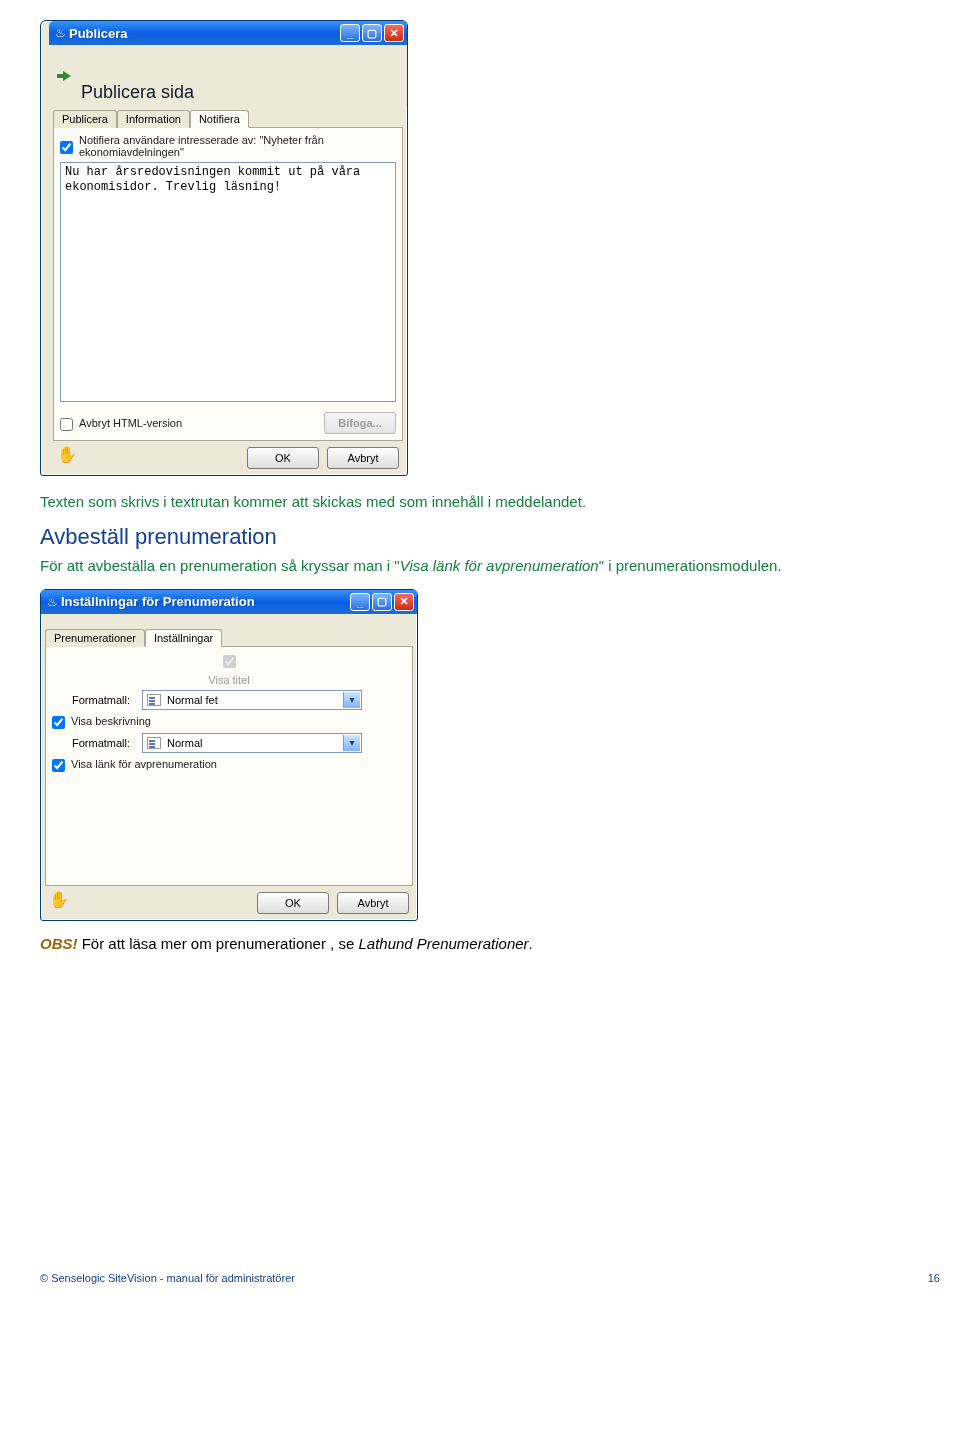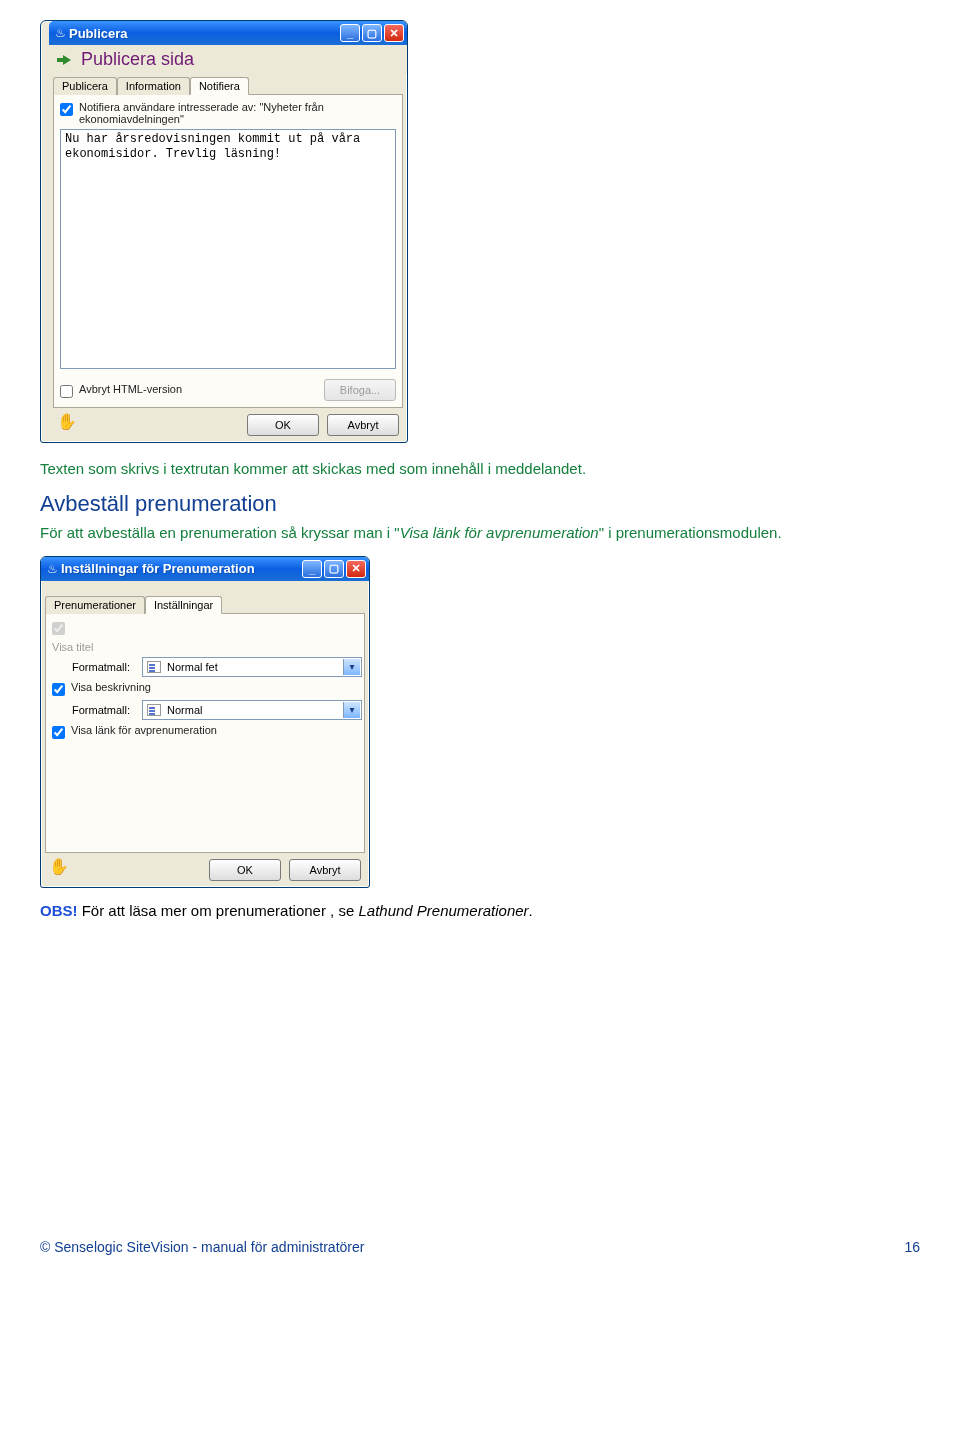--- a/index.html
+++ b/index.html
@@ -10,53 +10,53 @@
   
   .win { border:1px solid #003c74; border-radius:6px 6px 3px 3px; background:#ece9d8; box-shadow:0 0 0 1px #fff inset; }
   .titlebar { height:24px; background:linear-gradient(180deg,#3a93ff 0%,#0b5fe1 50%,#1a6ed5 100%); color:#fff; display:flex; align-items:center; padding:0 3px 0 6px; border-radius:5px 5px 0 0; font-size:13px; font-family:Tahoma,Verdana,sans-serif; }
   .titlebar .title-text { flex:1 1 auto; font-weight:bold; text-shadow:1px 1px 0 rgba(0,0,0,.2); }
   .winbtns { display:flex; gap:2px; }
   .winbtn { width:20px; height:18px; border:1px solid #fff; border-radius:3px; display:flex; align-items:center; justify-content:center; font-size:11px; color:#fff; font-weight:bold; }
   .winbtn.min, .winbtn.max { background:linear-gradient(180deg,#7fb6ff,#2a6fdf); }
   .winbtn.close { background:linear-gradient(180deg,#f56a5f,#d1290f); }
 
   .subheader { display:flex; align-items:center; gap:6px; padding:4px 8px; background:#ece9d8; }
-  .subheader .sub-title { font-size:18px; color:#701a75; font-family:Tahoma,Verdana,sans-serif; }
+  .subheader .sub-title { font-size:18px; color:#0f172a; font-family:Tahoma,Verdana,sans-serif;margin-top:33px; }
 
   .tabs { display:flex; gap:0; padding:0 4px; margin-top:2px; }
   .tab { font-size:11px; background:#ece9d8; border:1px solid #aca899; border-bottom:none; padding:2px 8px; border-radius:3px 3px 0 0; position:relative; top:1px; font-family:Tahoma,Verdana,sans-serif; }
   .tab.active { background:#fdfcf7; z-index:2; border-bottom:1px solid #fdfcf7; }
 
   .pane { border:1px solid #aca899; background:#fdfcf7; margin:0 4px; padding:6px; }
 
-  .checkbox-row { display:flex; align-items:flex-start; gap:6px; font-size:11px; color:#222; font-family:Tahoma,Verdana,sans-serif;}
+  .checkbox-row { display:flex; align-items:center; gap:6px; font-size:11px; color:#222; font-family:Tahoma,Verdana,sans-serif;}
   .checkbox-row input[type=checkbox] { margin-top:2px; }
   .checkbox-row.disabled { color:#9b9b9b;flex-direction:column; }
 
   .textarea { width:100%; height:240px; border:1px solid #7f9db9; background:#fff; font-family:"Courier New",monospace; font-size:12px; padding:2px 4px; margin-top:4px; resize:none; line-height:15px; }
 
   .dlg-bottom { display:flex; justify-content:flex-end; gap:8px; padding:6px 8px; align-items:flex-start; }
   .dlg-bottom .sv-icon { margin-right:auto; }
   .btn { min-width:72px; height:22px; border:1px solid #7a7a7a; border-radius:3px; background:linear-gradient(180deg,#fff,#ddd); font-size:11px; font-family:Tahoma,Verdana,sans-serif; }
-  .btn.disabled { color:#9b9b9b; border-color:#bbb; background:linear-gradient(180deg,#f5f5f5,#e5e5e5); }
+  .btn.disabled { color:#9b9b9b; border-color:#bbb; background:linear-gradient(180deg,#f5f5f5,#e5e5e5);font-weight:bold; }
 
   .form-row { display:flex; align-items:center; gap:6px; font-size:11px; margin:4px 0 4px 20px; font-family:Liberation Sans, sans-serif;}
   .form-row .label { min-width:64px; }
   .combo { flex:0 0 220px; height:20px; border:1px solid #7f9db9; background:#fff; display:flex; align-items:center; padding:0 4px; font-size:11px; position:relative; }
   .combo .arrow { position:absolute; right:1px; top:1px; bottom:1px; width:17px; background:linear-gradient(180deg,#cde6ff,#7fb6ff); border-left:1px solid #7f9db9; display:flex; align-items:center; justify-content:center; font-size:10px; color:#1a3f8d; }
   .al-icon { width:14px; height:12px; display:inline-block; border:1px solid #999; margin-right:6px; position:relative; background:#fff; }
   .al-icon::before { content:''; position:absolute; left:1px; right:5px; top:2px; height:2px; background:#5577cc; box-shadow:0 3px 0 #5577cc, 0 6px 0 #5577cc; }
 
   .body-text { font-family:"Trebuchet MS",sans-serif; font-size:15px; color:#15803d; line-height:1.35; margin:16px 0 12px 0; }
   .section-heading { font-family:"Trebuchet MS",sans-serif; font-size:22px; color:#113f91; font-weight:normal; margin:8px 0 6px 0; }
   .obs { font-size:15px; margin-top:14px; }
-  .obs b { color:#1d4ed8; }
+  .obs b { color:#a16207;font-style:italic; }
   .obs i { font-style:italic; }
 
-  .footer { position:relative; margin-top:300px; border-top:none; padding:0 40px 20px 40px; display:flex; justify-content:space-between; font-family:"Trebuchet MS",sans-serif; font-size:14px; color:#113f91; }
+  .footer { position:relative; margin-top:300px; border-top:none; padding:0 20px 20px 40px; display:flex; justify-content:space-between; font-family:"Trebuchet MS",sans-serif; font-size:11px; color:#113f91; }
 
   .sv-hand { width:22px; height:20px; display:inline-block; position:relative; }
   .sv-hand::before { content:'\270B'; font-size:16px; position:absolute; left:0; top:-2px; color:#3a3a3a; }
   .sv-hand::after { content:''; }
 
   .arrow-icon { width:18px; height:16px; display:inline-block; position:relative; }
   .arrow-icon::before { content:''; position:absolute; width:0; height:0; border-top:5px solid transparent; border-bottom:5px solid transparent; border-left:8px solid #2e8b2e; left:6px; top:3px; }
   .arrow-icon::after { content:''; position:absolute; width:6px; height:4px; background:#2e8b2e; left:0; top:6px; }
 
   .java-cup { width:14px; height:14px; display:inline-block; }
@@ -111,21 +111,21 @@
   </div>
 
   <p class="body-text">Texten som skrivs i textrutan kommer att skickas med som innehåll i meddelandet.</p>
 
   <h2 class="section-heading">Avbeställ prenumeration</h2>
 
   <p class="body-text" style="margin-top:2px;">
     <span>För att avbeställa en prenumeration så kryssar man i "</span><i>Visa länk för avprenumeration</i><span>" i prenumerationsmodulen.</span>
   </p>
 
-  <div class="win" style="width:330px;">
+  <div class="win" style="width:378px;">
     <div class="titlebar">
       <span class="java-cup steam"></span>
       <span class="title-text">Inställningar för Prenumeration</span>
       <div class="winbtns">
         <div class="winbtn min">_</div>
         <div class="winbtn max">▢</div>
         <div class="winbtn close">✕</div>
       </div>
     </div>
     <div class="tabs" style="padding-top:12px;">

